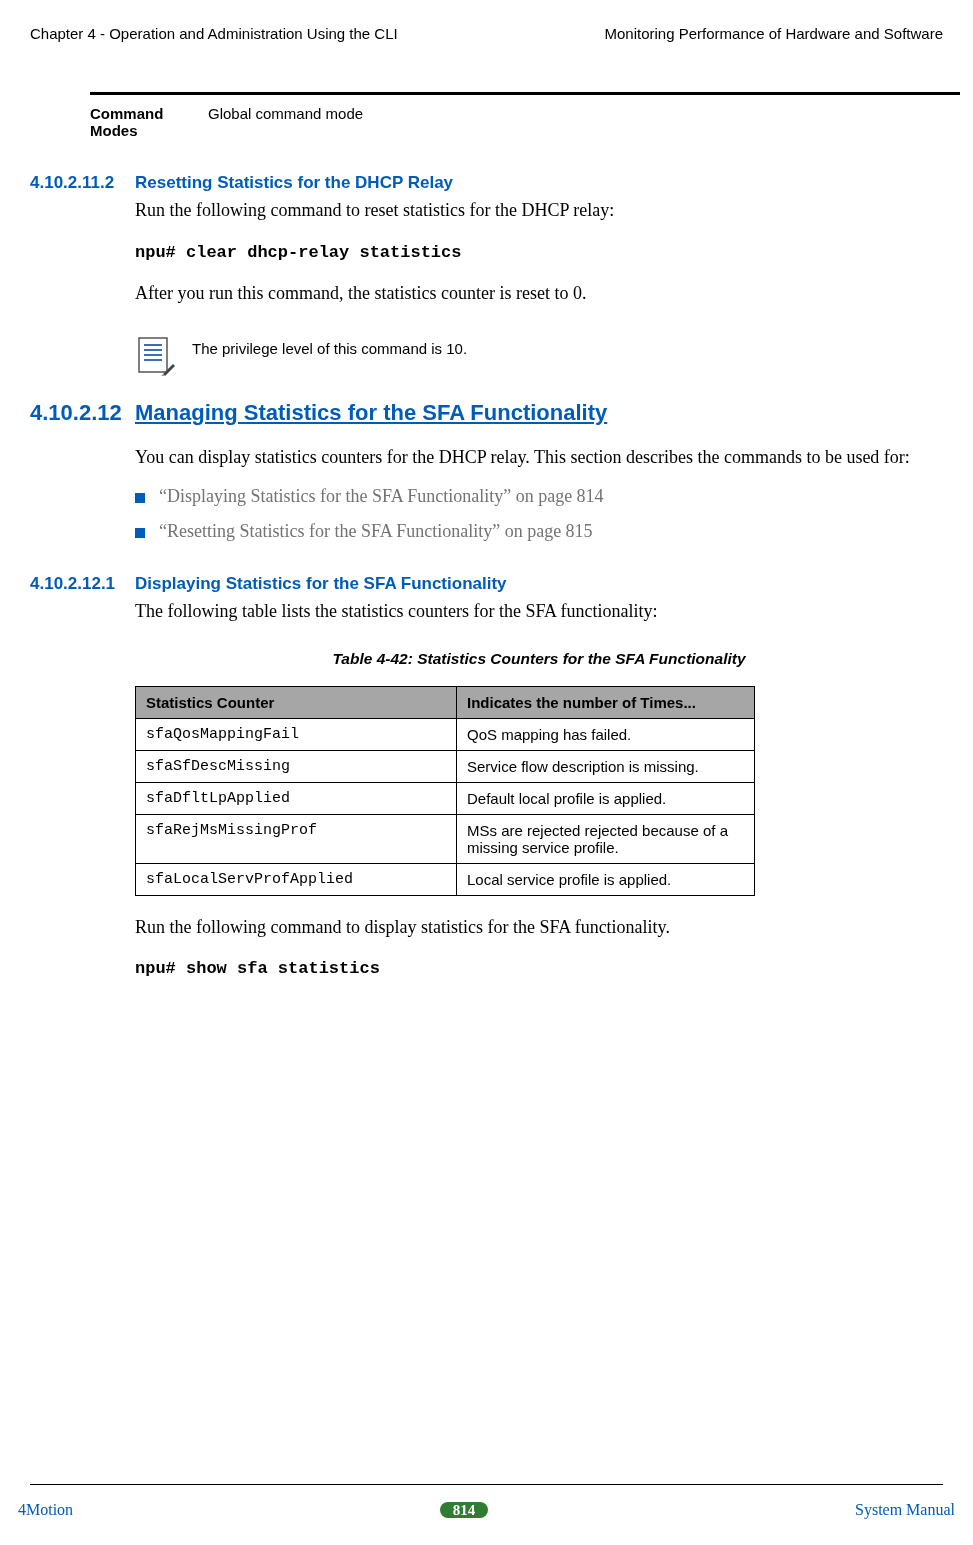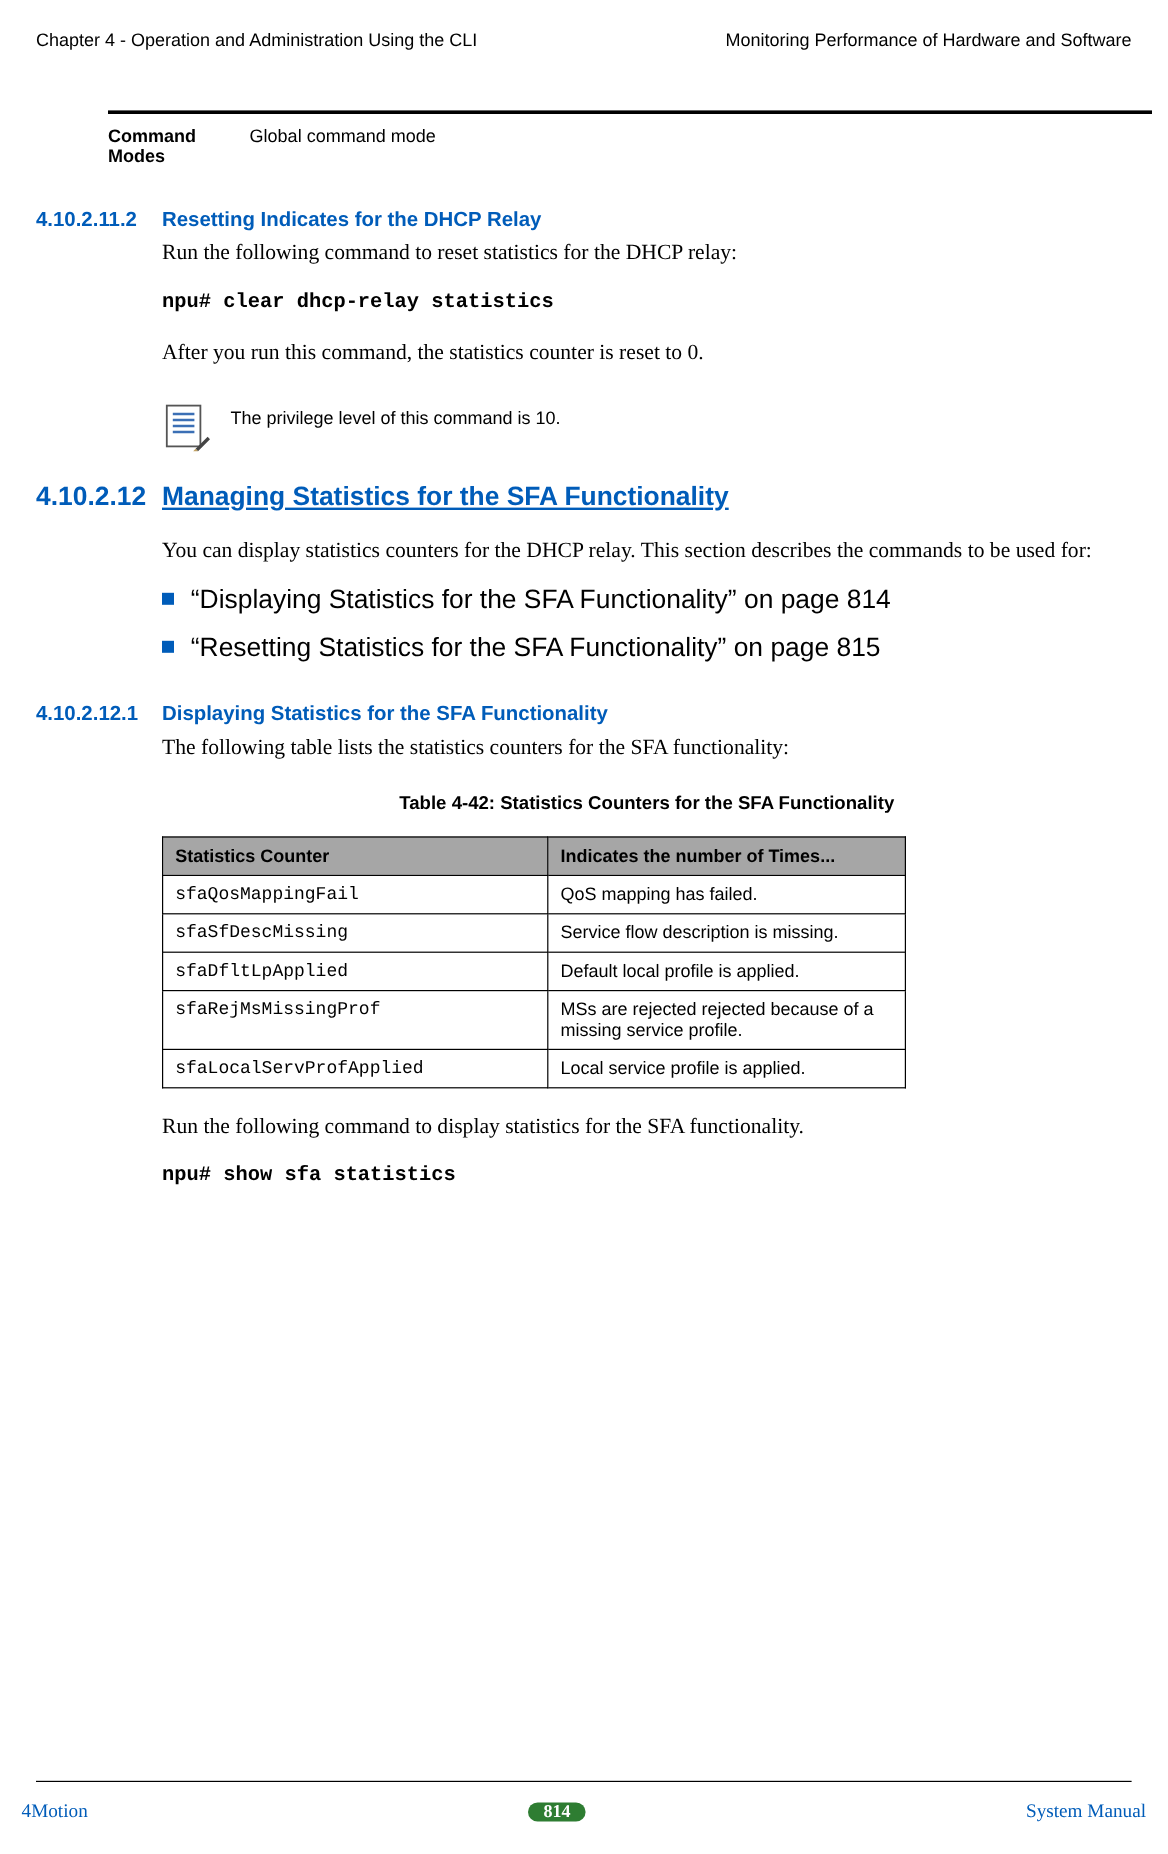--- a/index.html
+++ b/index.html
@@ -116,38 +116,39 @@
     align-items: flex-start;
     margin: 14px 0;
   }
   .bullet-sq {
     width: 10px; height: 10px;
     background: #005cb9;
     margin: 7px 14px 0 0;
     flex-shrink: 0;
   }
   .bullet-text {
-    font-family: Liberation Sans, sans-serif;
-    font-size: 22px;
-    color: #000000;
+    font-family: Liberation Serif, serif;
+    font-size: 18px;
+    color: #737373;
   }
   .stats-table {
     border-collapse: collapse;
     width: 620px;
     margin-top: 18px;
     font-family: Arial, sans-serif;
     font-size: 15px;
   }
   .stats-caption {
     font-family: Arial, sans-serif;
     font-weight: bold;
     font-size: 15.5px;
     text-align: center;
     margin-bottom: 10px;
     margin-top: 24px;
+    font-style: italic;
   }
   .stats-table th {
     background: #a6a6a6;
     text-align: left;
     font-weight: bold;
     padding: 7px 10px;
     border: 1px solid #000;
   }
   .stats-table td {
     padding: 7px 10px;
@@ -208,21 +209,21 @@
         <span>Modes</span>
       </td>
       <td>Global command mode</td>
     </tr>
   </tbody>
     </table>
 
   <div class="row sec-block">
     <div class="secnum">4.10.2.11.2</div>
     <div class="body-col">
-      <div class="h-blue h-small">Resetting Indicates for the DHCP Relay</div>
+      <div class="h-blue h-small">Resetting Statistics for the DHCP Relay</div>
       <div class="body-text" style="margin-top:4px;">Run the following command to reset statistics for the DHCP relay:</div>
       <div class="gap-md"></div>
       <div class="mono">npu# clear dhcp-relay statistics</div>
       <div class="gap-md"></div>
       <div class="body-text">After you run this command, the statistics counter is reset to 0.</div>
     </div>
   </div>
 
   <div class="note-wrap">
     <div class="note-icon">

